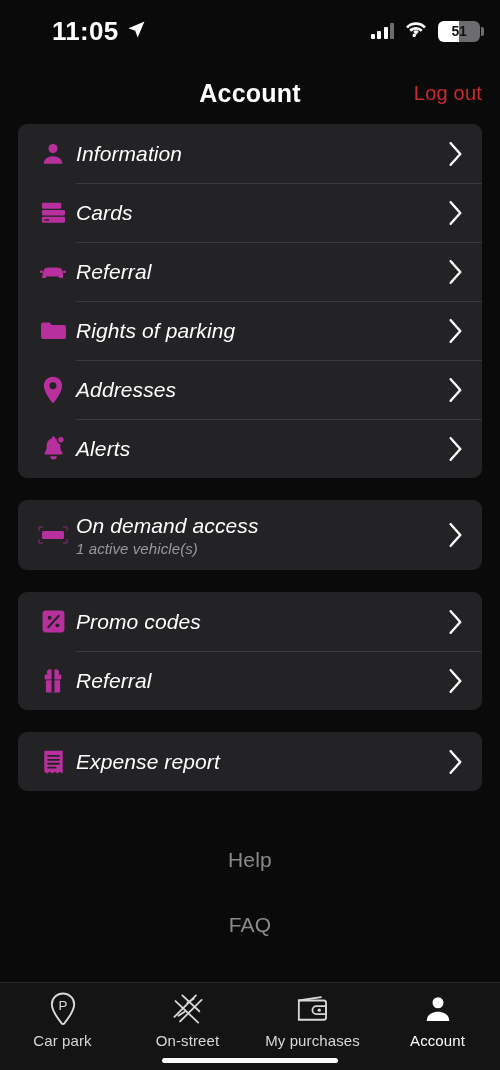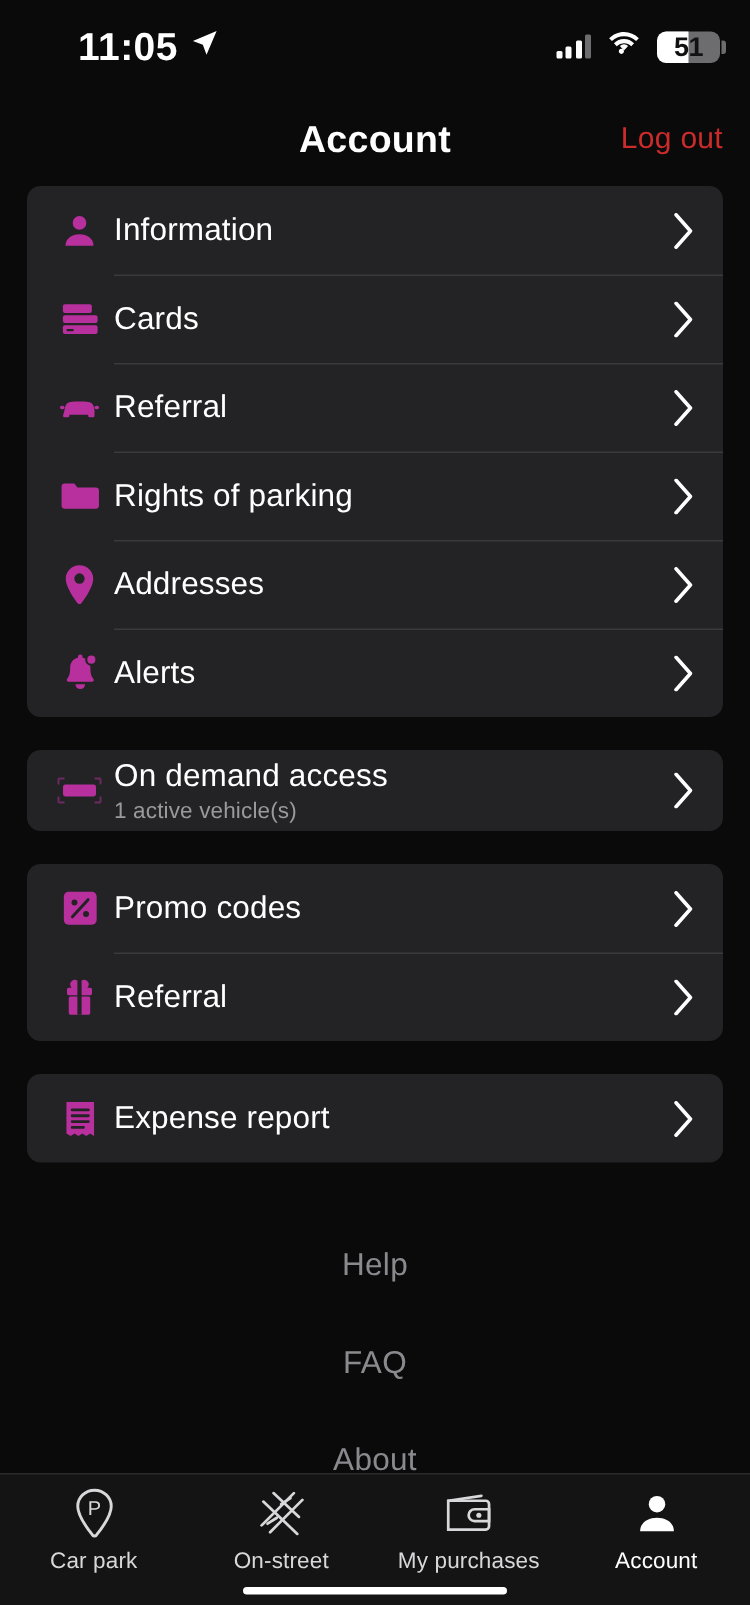--- a/index.html
+++ b/index.html
@@ -26,42 +26,42 @@
   .signal i:nth-child(2){ height:8px; }
   .signal i:nth-child(3){ height:12px; background:#fff; }
   .signal i:nth-child(4){ height:16px; background:#6d6d70; }
   .battery { position:relative; width:42px; height:21px; border-radius:6px;
              background:#6d6d70; display:flex; align-items:center; }
   .battery .fill { position:absolute; left:0; top:0; bottom:0; width:50%;
                    background:#fff; border-radius:6px 0 0 6px; }
   .battery .cap { position:absolute; right:-4px; top:6px; width:3px; height:9px;
                   background:#6d6d70; border-radius:0 2px 2px 0; }
   .battery .lvl { position:relative; z-index:2; width:100%; text-align:center;
-                  font-size:18px; font-weight:bold; color:#111; letter-spacing:-.3px; }
+                  font-size:14px; font-weight:bold; color:#111; letter-spacing:-.3px; }
 
   
   .navbar { height:62px; display:flex; align-items:center;
             justify-content:center; position:relative; }
   .nav-title { color:#fff; font-size:25px; font-weight:bold; letter-spacing:.2px; }
   .nav-logout { position:absolute; right:18px; top:50%; transform:translateY(-50%);
                 font-size:20px; letter-spacing:.2px; }
 
   
   .content { padding:0 18px; }
   .card { background:#232325; border-radius:9px; overflow:hidden; margin-bottom:22px; }
   .row { display:flex; align-items:center; height:59px; padding:0 16px 0 12px;
          position:relative; }
   .row + .row::before {
     content:""; position:absolute; left:58px; right:0; top:0; height:1px;
     background:#3a3a3c;
   }
-  .row.tall { height:54px; }
+  .row.tall { height:70px; }
   .ricon { width:46px; min-width:46px; display:flex; align-items:center;
            justify-content:center; }
-  .rtexts { flex:1; display:flex; flex-direction:column; justify-content:center; gap:2px; }
+  .rtexts { flex:1; display:flex; flex-direction:column; justify-content:center; gap:2px;font-style:italic; }
   .rlabel { color:#fff; font-size:21px; letter-spacing:.1px; }
   .rsub { color:#9a9a9e; font-size:15px; letter-spacing:.1px; }
   .chev { width:22px; min-width:22px; display:flex; align-items:center;
           justify-content:center; }
 
   
   .links { padding:14px 18px 0;text-align:center; }
   .link { color:#8a8a8e; font-size:21px; padding:21px 0 20px; letter-spacing:.2px; }
 
   

